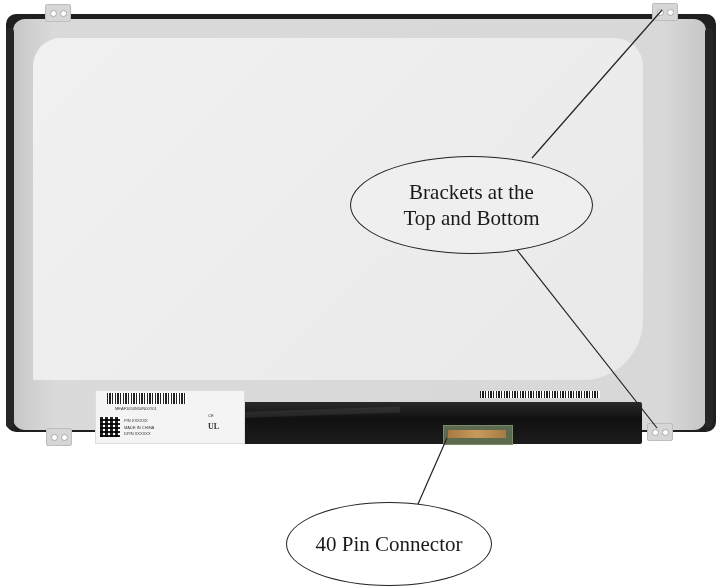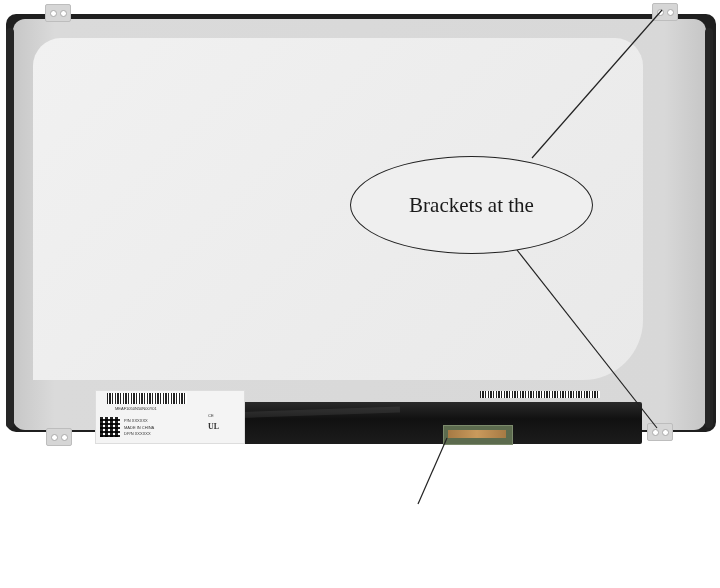--- a/index.html
+++ b/index.html
@@ -81,14 +81,18 @@
   <div class="connector-inner"></div>
 
   <svg class="lines" viewBox="0 0 720 588">
     <line x1="532" y1="158" x2="662" y2="10" stroke="#222" stroke-width="1.2"></line>
     <line x1="517" y1="250" x2="657" y2="428" stroke="#222" stroke-width="1.2"></line>
     <line x1="447" y1="438" x2="418" y2="504" stroke="#222" stroke-width="1.2"></line>
   </svg>
 
   <div class="ellipse ellipse-brackets">
     <span>Brackets at the</span>
+    <span>Top and Bottom</span>
+  </div>
+  <div class="ellipse ellipse-connector">
+    <span>40 Pin Connector</span>
   </div>
 </div>
 
 </body></html>

